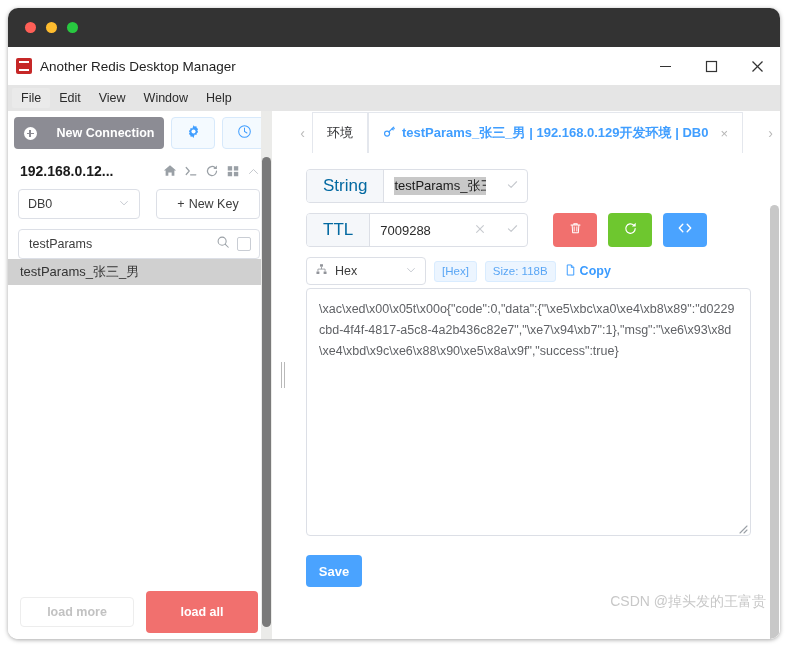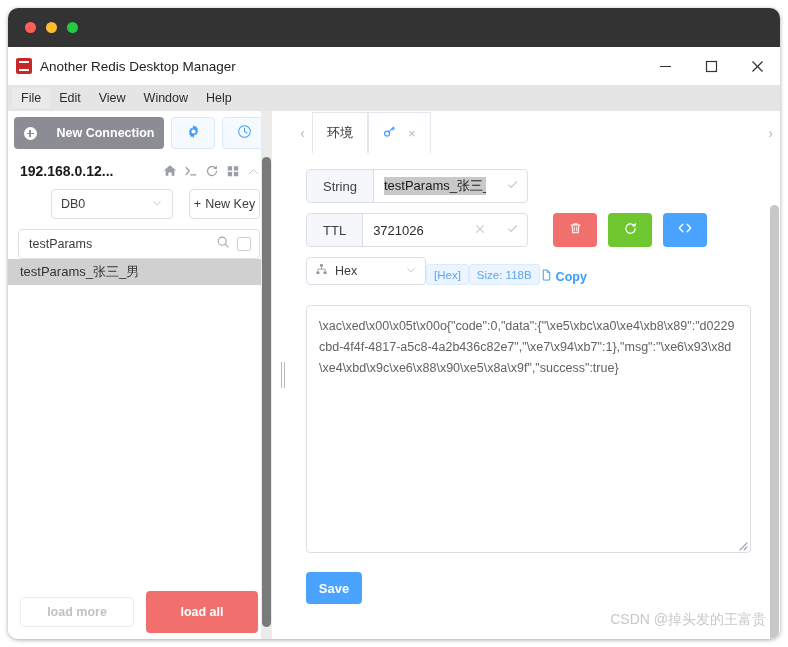--- a/index.html
+++ b/index.html
@@ -156,21 +156,20 @@
   #server-icons {
     display: flex; align-items: center; gap: 7px;
     color: #9aa0a6;
   }
   #server-icons .ico { cursor: default; display: flex; }
 
   #db-row {
     display: flex;
     gap: 16px;
     padding: 4px 12px 0 10px;
-    margin-left: 33px;
   }
   #db-select {
     width: 122px; height: 30px;
     border: 1px solid #dcdfe6;
     border-radius: 4px;
     display: flex; align-items: center;
     padding: 0 9px;
     font-size: 12.5px;
     color: #3c3c3c;
     background: #fff;
@@ -353,22 +352,22 @@
     border-radius: 4px;
     background: #fff;
     height: 34px;
     overflow: hidden;
   }
   .ig-prefix {
     background: #f5f7fa;
     border-right: 1px solid #dcdfe6;
     display: flex; align-items: center; justify-content: center;
     padding: 0 16px;
-    font-size: 13px;
-    color: #404040;
+    font-size: 17px;
+    color: #0369a1;
     white-space: nowrap;
   }
   .ig-body {
     display: flex; align-items: center;
     padding: 0 8px 0 10px;
     gap: 20px;
     min-width: 0;
   }
   .ig-value {
     font-size: 13px;
@@ -393,23 +392,23 @@
     margin-left: 11px;
     cursor: default;
     flex: none;
   }
   #btn-delete  { background: #f1706e; margin-left: 25px; }
   #btn-reload  { background: #6ec72f; }
   #btn-code    { background: #4aa3ff; }
 
   
   #viewer-toolbar {
-    display: flex; align-items: flex-end;
-    gap: 0;
-    margin-bottom: 20px;
+    display: flex; align-items: center;
+    gap: 8px;
+    margin-bottom: 3px;
   }
   #format-select {
     width: 120px; height: 28px;
     border: 1px solid #dcdfe6;
     border-radius: 4px;
     display: flex; align-items: center;
     padding: 0 8px;
     gap: 7px;
     font-size: 12.5px;
     color: #3c3c3c;
@@ -480,21 +479,21 @@
   #right-scroll-thumb {
     position: absolute;
     right: 1px; top: 52px;
     width: 9px; height: 452px;
     background: #c8c8c8;
     border-radius: 5px;
   }
 
   #watermark {
     position: absolute;
-    right: 14px; bottom: 10px;
+    right: 14px; bottom: 28px;
     font-size: 14px;
     color: #c8c8c8;
     white-space: nowrap;
     pointer-events: none;
   }
 </style>
 </head>
 <body>
 
 <div id="app-window">
@@ -651,20 +650,21 @@
           <span>环境</span>
         </div>
         <div class="tab active">
           <span>
             <svg width="13" height="13" viewBox="0 0 16 16" aria-hidden="true">
               <circle cx="5" cy="10.6" r="3.1" fill="none" stroke="#409eff" stroke-width="1.5"></circle>
               <path d="M7.2 8.4 13.2 2.6" stroke="#409eff" stroke-width="1.5" stroke-linecap="round"></path>
               <path d="M11.2 4.6l1.3 1.3M12.6 3.2l1.3 1.3" stroke="#409eff" stroke-width="1.5" stroke-linecap="round"></path>
             </svg>
           </span>
+          <span>testParams_张三_男 | 192.168.0.129开发环境 | DB0</span>
           <span class="close-x">×</span>
         </div>
         <div class="tab-arrow" id="tab-next">›</div>
       </div>
 
       <div id="content">
 
         <div class="field-row">
           <div class="input-group" id="keyname-group">
             <div class="ig-prefix">String</div>
@@ -676,21 +676,21 @@
                   </svg>
               </span>
             </div>
           </div>
         </div>
 
         <div class="field-row">
           <div class="input-group" id="ttl-group">
             <div class="ig-prefix">TTL</div>
             <div class="ig-body">
-              <span class="ig-value">3721026</span>
+              <span class="ig-value">7009288</span>
               <span class="ig-icon">
                 <svg width="12" height="12" viewBox="0 0 16 16" aria-hidden="true">
                     <line x1="3.5" y1="3.5" x2="12.5" y2="12.5" stroke="#c6c9ce" stroke-width="1.4" stroke-linecap="round"></line>
                     <line x1="12.5" y1="3.5" x2="3.5" y2="12.5" stroke="#c6c9ce" stroke-width="1.4" stroke-linecap="round"></line>
                   </svg>
               </span>
               <span class="ig-icon">
                 <svg width="13" height="13" viewBox="0 0 16 16" aria-hidden="true">
                     <path d="M3 8.4 6.3 11.6 13 4.6" fill="none" stroke="#c6c9ce" stroke-width="1.4" stroke-linecap="round" stroke-linejoin="round"></path>
                   </svg>

